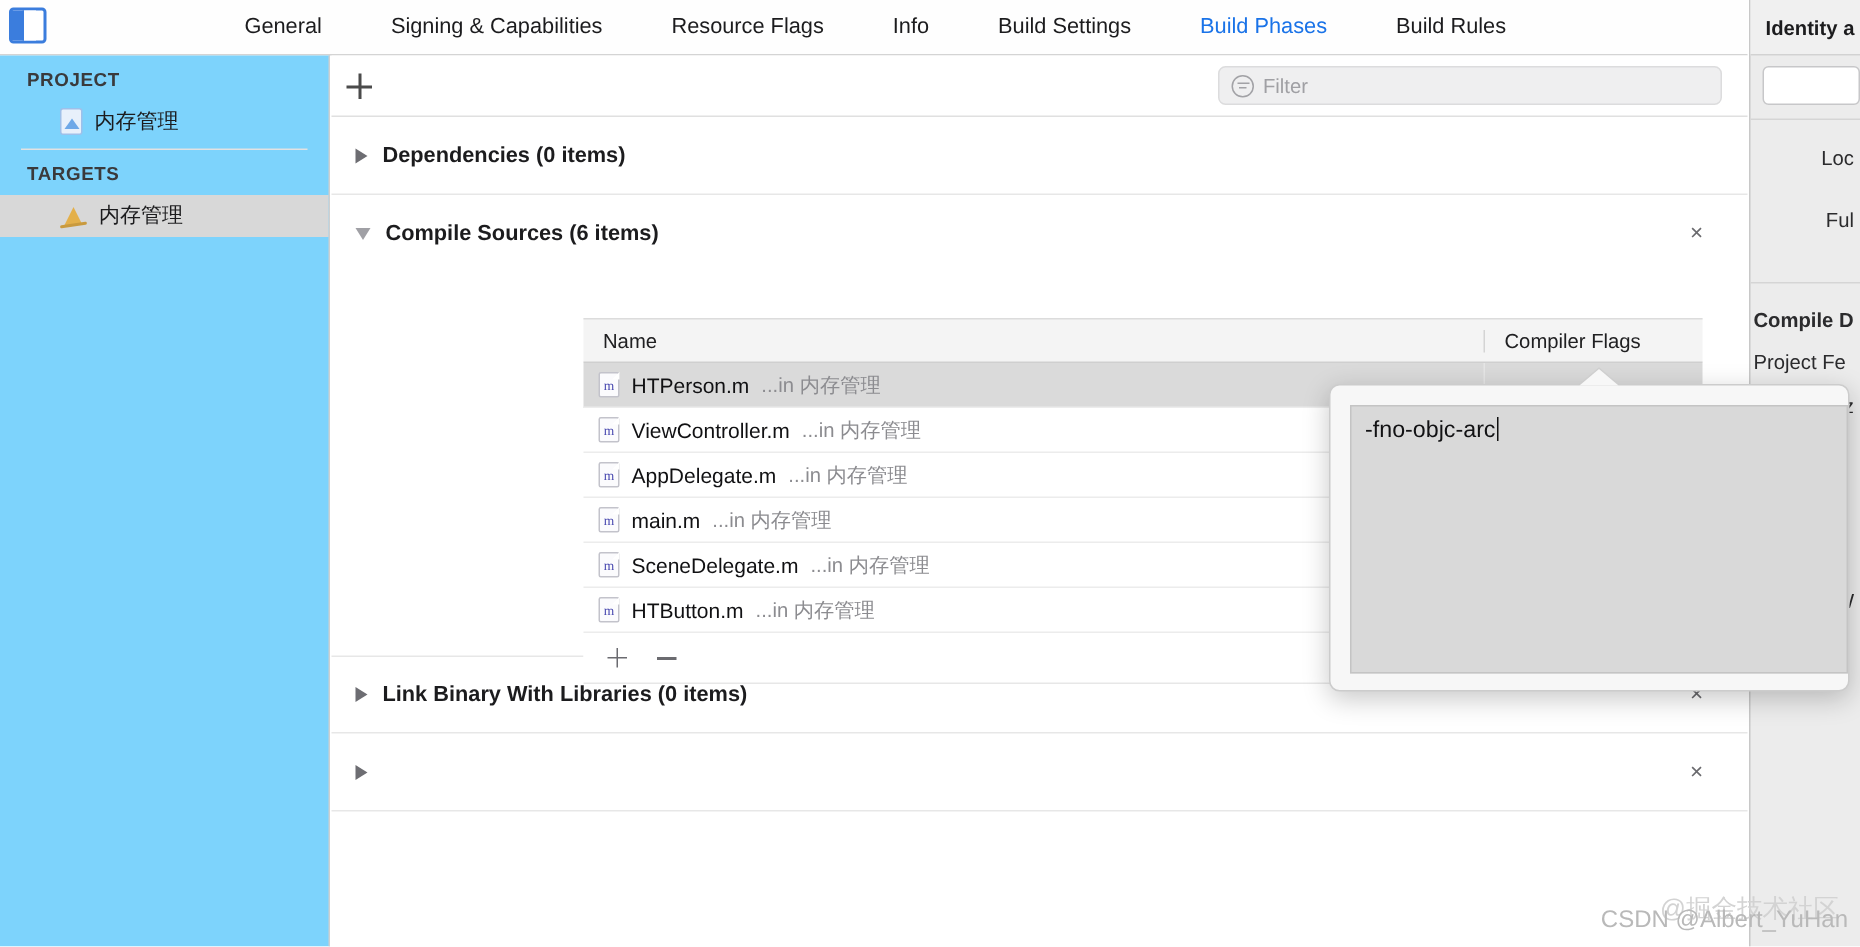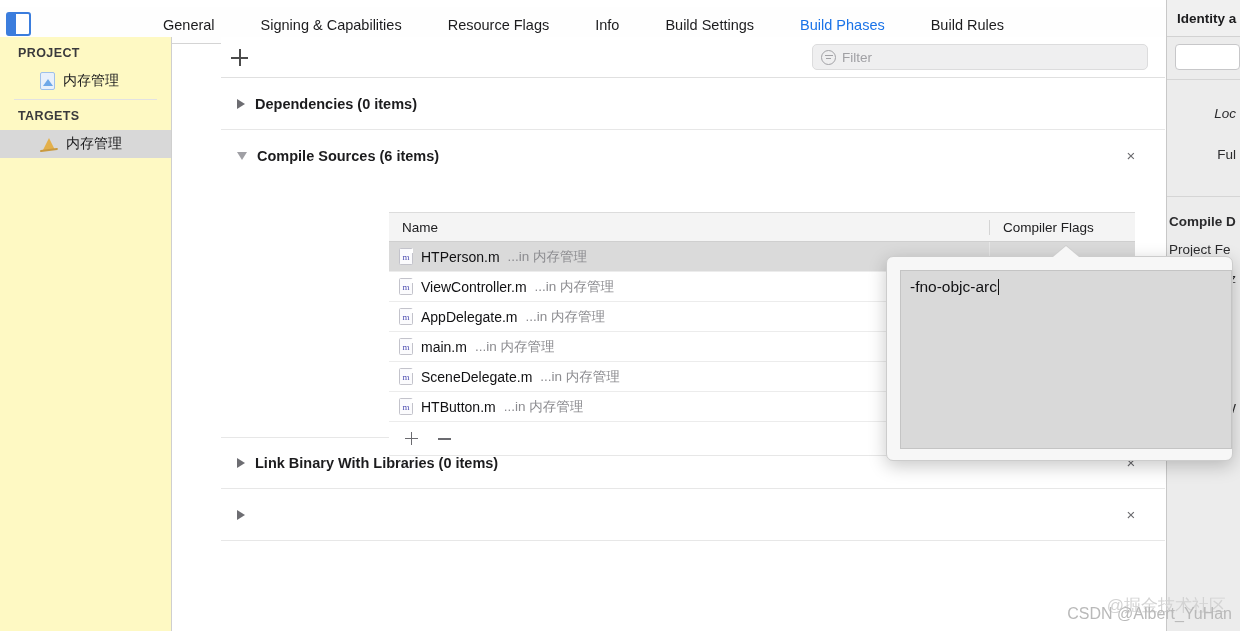--- a/index.html
+++ b/index.html
@@ -6,21 +6,21 @@
   html, body {
     width: 1240px; height: 631px;
     font-family: "Liberation Sans", sans-serif;
     background: #ffffff;
     overflow: hidden;
   }
   #root { position: relative; width: 1240px; height: 631px; background:#fff; }
 
   
   .tabbar {
-    position: absolute; left: 0; top: 7px; width: 1165px; height: 37px;
+    position: absolute; left: 0; top: 0; width: 1165px; height: 37px;
     background: #fefefe;
     border-bottom: 1px solid #d4d4d4;
     display: flex; align-items: flex-end;
   }
   .nav-toggle {
     position: absolute; left: 6px; top: 5px;
     width: 25px; height: 24px;
     border: 2px solid #3b7ddd; border-radius: 3px;
     background: #ffffff;
     display: flex; align-items: stretch;
@@ -36,22 +36,22 @@
   .tabs { display: flex; align-items: center; margin-left: 140px; }
   .tab {
     font-size: 14.5px; color: #1c1c1e;
     padding: 0 23px; height: 36px; line-height: 36px;
     white-space: nowrap; cursor: pointer;
   }
   .tab.active { color: #1a73e8; }
 
   
   .sidebar {
-    position: absolute; left: 0; top: 37px; width: 172px; height: 594px;
-    background: #fef9c3; border-right: 1px solid #cfcfcf;
+    position: absolute; left: 0; top: 37px; width: 220px; height: 594px;
+    background: #7dd3fc; border-right: 1px solid #cfcfcf;
   }
   .grp-title {
     font-size: 12.5px; font-weight: bold; color: #3a3a3c;
     letter-spacing: .4px; padding: 9px 0 7px 18px;
   }
   .side-row {
     display: flex; align-items: center; gap: 8px;
     height: 28px; padding-left: 40px; cursor: pointer;
     font-size: 14px; color: #1c1c1e;
   }
@@ -392,21 +392,21 @@
         <span class="mini-minus"></span>
       </div>
     </div>
 
   </div>
 
   <div class="inspector">
     <div class="insp-head">Identity a</div>
     <div class="insp-field"></div>
     <div class="insp-sep"></div>
-    <div class="insp-label" style="margin-top:26px;font-style:italic;">Loc</div>
+    <div class="insp-label" style="margin-top:18px;">Loc</div>
     <div class="insp-label" style="margin-top:26px;">Ful</div>
     <div class="insp-sep" style="margin-top:34px;"></div>
     <div class="insp-label bold" style="margin-top:17px;">Compile D</div>
     <div class="insp-label" style="margin-top:13px; text-align:left; padding-left:2px;">Project Fe</div>
     <div class="insp-label" style="margin-top:14px;">iz</div>
     <div class="insp-label bold" style="margin-top:54px;">ti</div>
     <div class="insp-label" style="margin-top:46px;">W</div>
   </div>
 
   <div class="popover">

